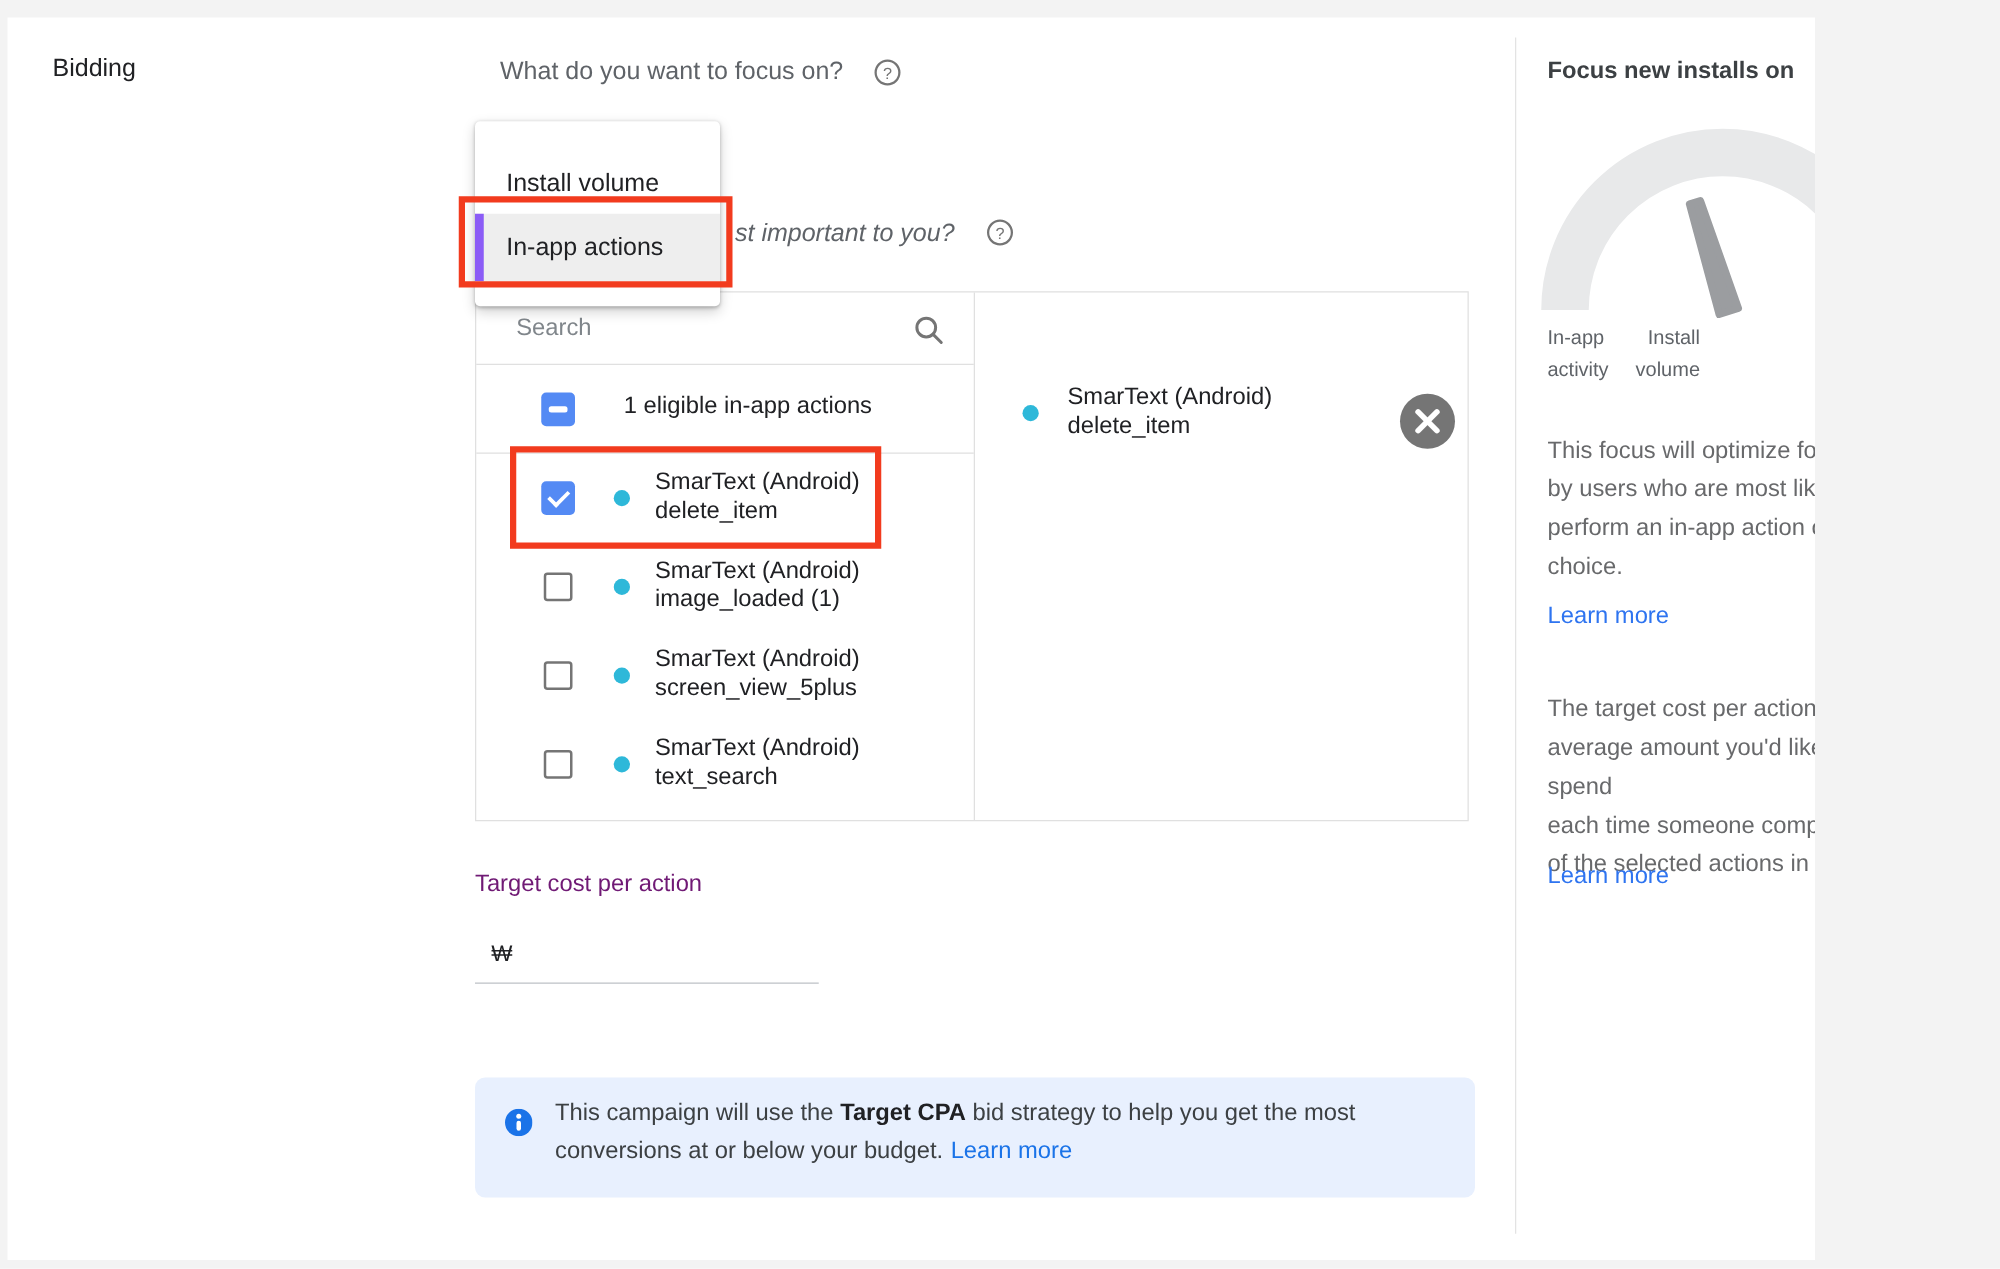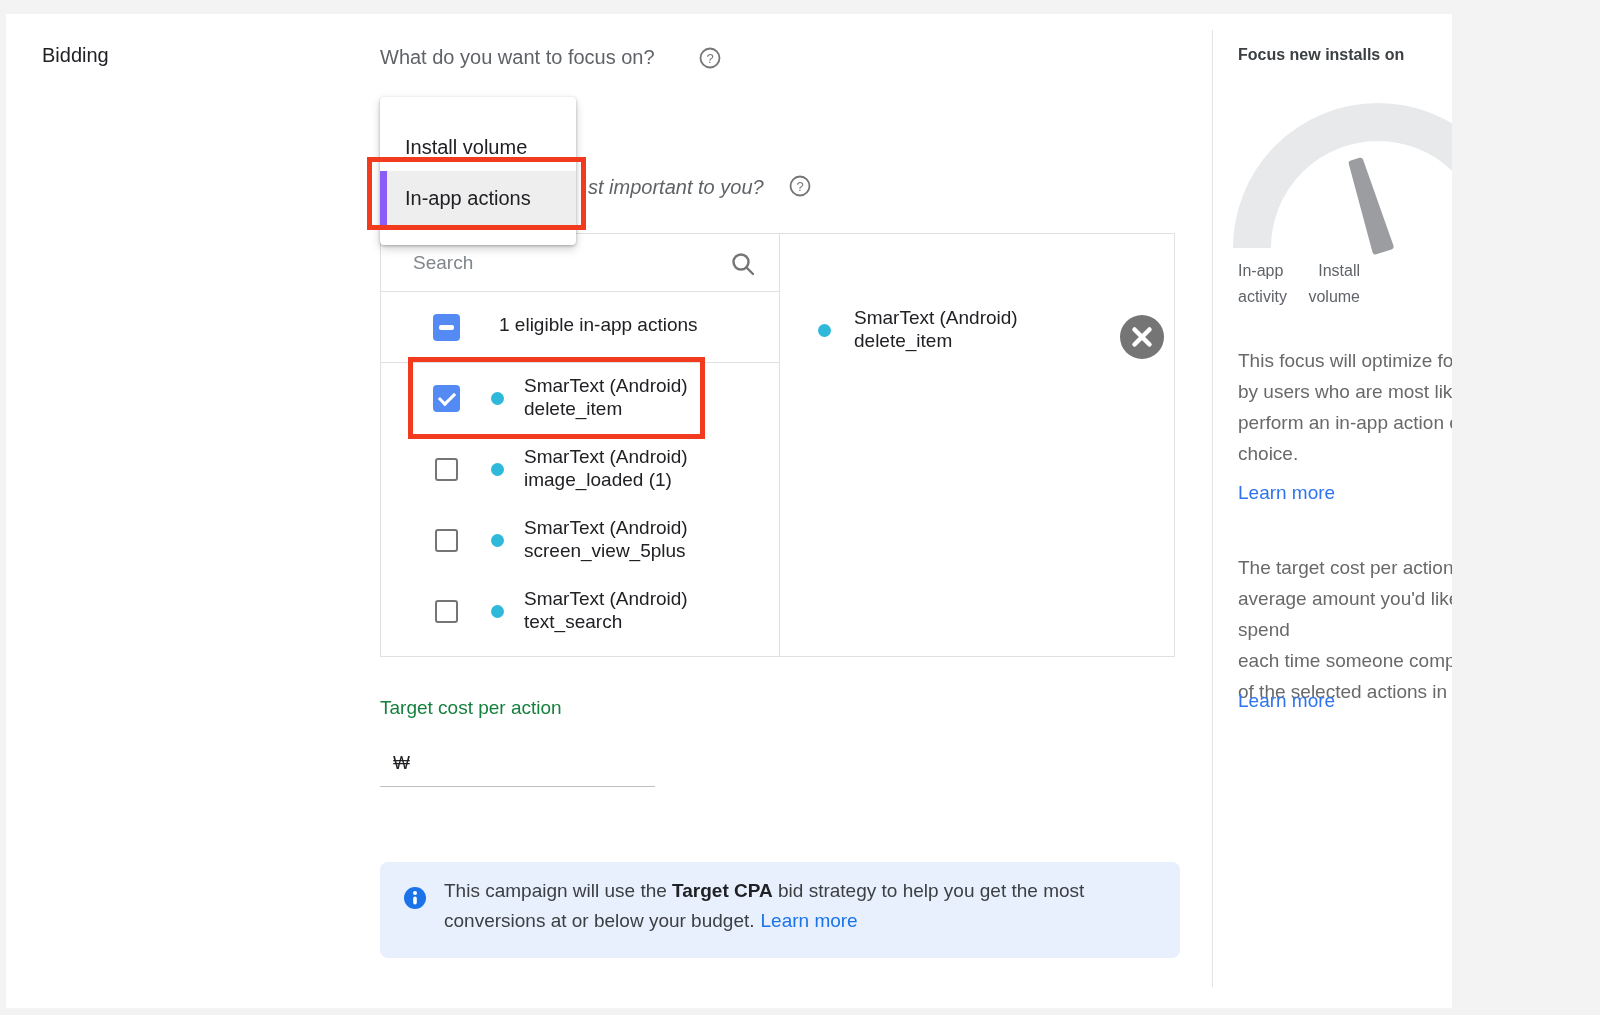--- a/index.html
+++ b/index.html
@@ -48,53 +48,53 @@
   .cb.empty { left:54px; top:24px; width:23px; height:23px; background:#fff; border:2.5px solid #757575; border-radius:3px; }
   .dot { position:absolute; width:13px; height:13px; border-radius:50%; background:#2eb8d9; }
   .row .dot { left:110px; top:29px; }
   .row-label { position:absolute; left:118px; top:22px; font-size:19px; color:#202124; }
   .item-text { position:absolute; left:143px; top:11px; font-size:19px; color:#202124; line-height:23px; }
 
   .sel-item-text { position:absolute; left:74px; top:72px; font-size:19px; color:#202124; line-height:23px; }
   .sel-dot { left:38px; top:90px; }
   .remove-btn { position:absolute; left:339px; top:80px; width:46px; height:46px; cursor:pointer; }
 
-  .target-label { left:380px; top:697px; font-size:19px; color:#15803d; }
+  .target-label { left:380px; top:697px; font-size:19px; color:#701a75; }
   .cpa-field { left:380px; top:745px; width:275px; height:42px; border-bottom:1px solid #bdc1c6; }
   .cpa-currency { position:absolute; left:13px; top:8px; font-size:18px; color:#202124; }
   .cpa-input { position:absolute; left:40px; top:4px; width:225px; height:34px; border:none; outline:none;
                font-size:18px; color:#202124; font-family:"Liberation Sans",sans-serif; }
 
   .banner { left:380px; top:862px; width:800px; height:96px; background:#e8f0fe; border-radius:8px; }
   .banner-icon { position:absolute; left:24px; top:25px; }
   .banner-text { position:absolute; left:64px; top:14px; width:710px; font-size:19px; line-height:30px; color:#3c4043; }
   .banner-bold { font-weight:bold; color:#202124; }
   .preline { white-space:pre-line; }
   .link { color:#2e74f0; cursor:pointer; }
   .banner-link { color:#1a73e8; cursor:pointer; margin-left:6px; }
 
   
   .sb-divider { left:1212px; top:30px; width:1px; height:957px; background:#e3e3e3; }
-  .sb-heading { left:1238px; top:46px; font-size:16px; font-weight:bold; color:#3c4043;text-align:right; }
+  .sb-heading { left:1238px; top:46px; font-size:19px; font-weight:bold; color:#3c4043;text-align:right; }
   .gauge { left:1232px; top:95px; }
   .gauge-label { top:258px; font-size:16px; line-height:26px; color:#5f6368; }
   .gauge-label.left { left:1238px; }
   .gauge-label.right { right:92px; text-align:right; }
   .sb-para { left:1238px; width:296px; font-size:19px; line-height:31px; color:#68696b; }
   .sb-link { font-size:19px; left:1238px; }
 </style>
 </head>
 <body>
 
 <div id="app">
   <div class="card"></div>
 
   <div class="abs section-label">Bidding</div>
 
-  <div class="abs q-label" style="left:380px; top:46px;">What do you want to focus on?</div>
+  <div class="abs q-label" style="left:400px; top:46px;">What do you want to focus on?</div>
   <svg class="abs help-icon" style="left:699px; top:47px;" viewBox="0 0 22 22">
     <circle cx="11" cy="11" r="9.5" fill="none" stroke="#757575" stroke-width="1.8"></circle>
     <text x="11" y="16" text-anchor="middle" font-size="13" fill="#757575">?</text>
   </svg>
 
   <div class="abs q-label" style="left:588px; top:176px;font-style:italic;">st important to you?</div>
   <svg class="abs help-icon" style="left:789px; top:175px;" viewBox="0 0 22 22">
     <circle cx="11" cy="11" r="9.5" fill="none" stroke="#757575" stroke-width="1.8"></circle>
     <text x="11" y="16" text-anchor="middle" font-size="13" fill="#757575">?</text>
   </svg>

